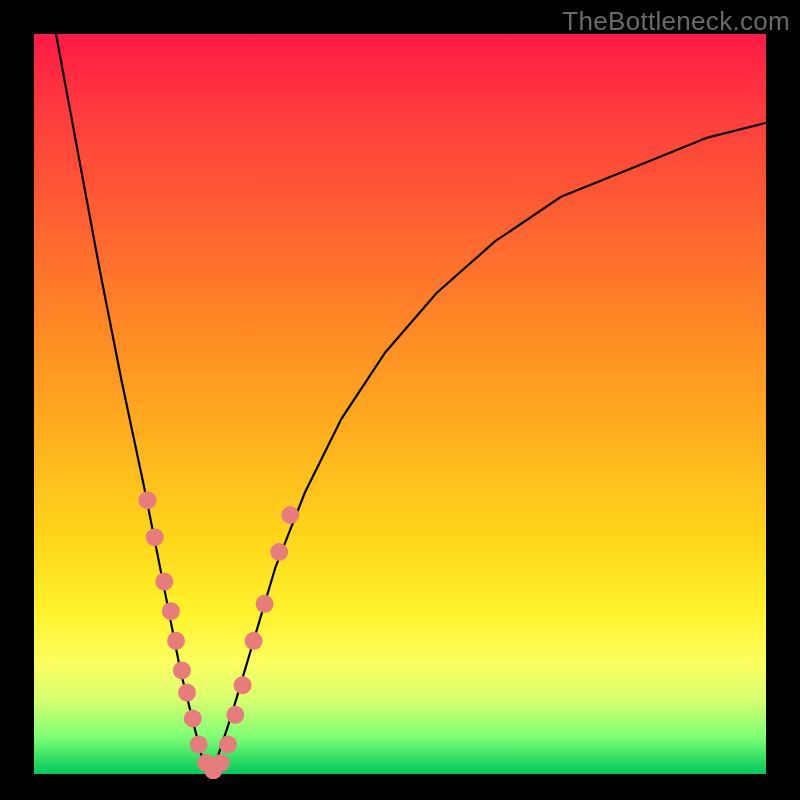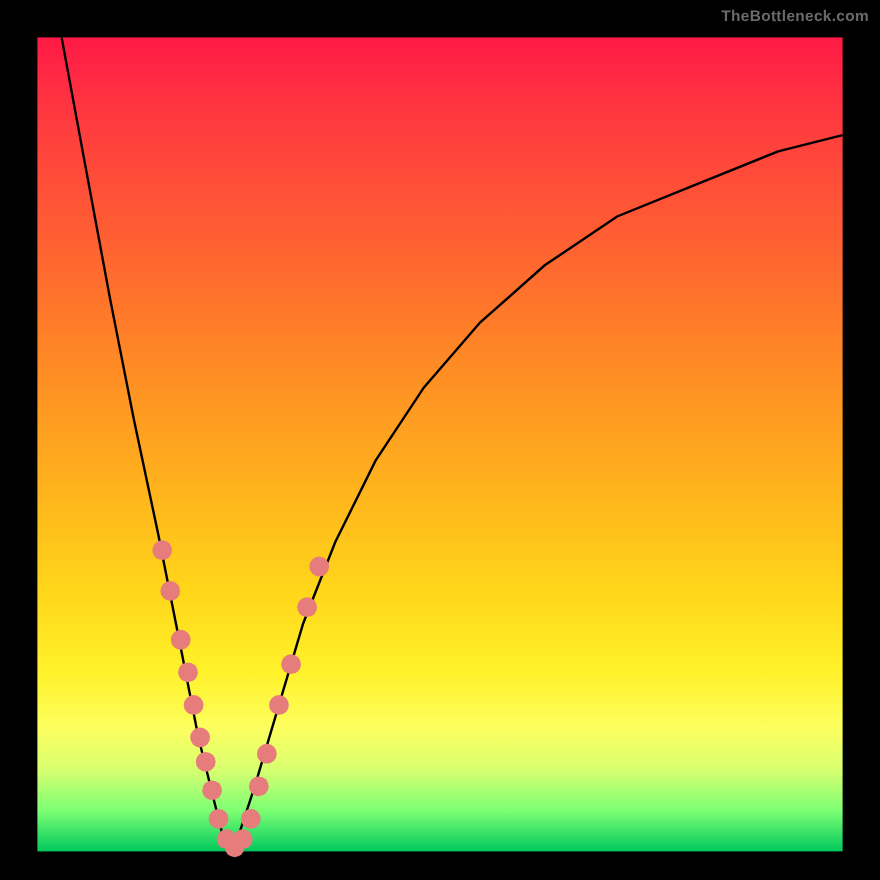--- a/index.html
+++ b/index.html
@@ -37,22 +37,22 @@
       #d7ff70 90%,
       #7dff74 95%,
       #00c85c 100%
     );
   }
   .watermark {
     position: absolute;
     top: 6px;
     right: 10px;
     color: #6a6a6a;
-    font-size: 14px;
-    font-weight: 700;
+    font-size: 26px;
+    font-weight: 400;
     letter-spacing: 0.3px;
     user-select: none;
   }
   svg.curve {
     position: absolute;
     left: 0; top: 0;
     width: 732px; height: 740px;
     overflow: visible;
   }
   .curve-path {

